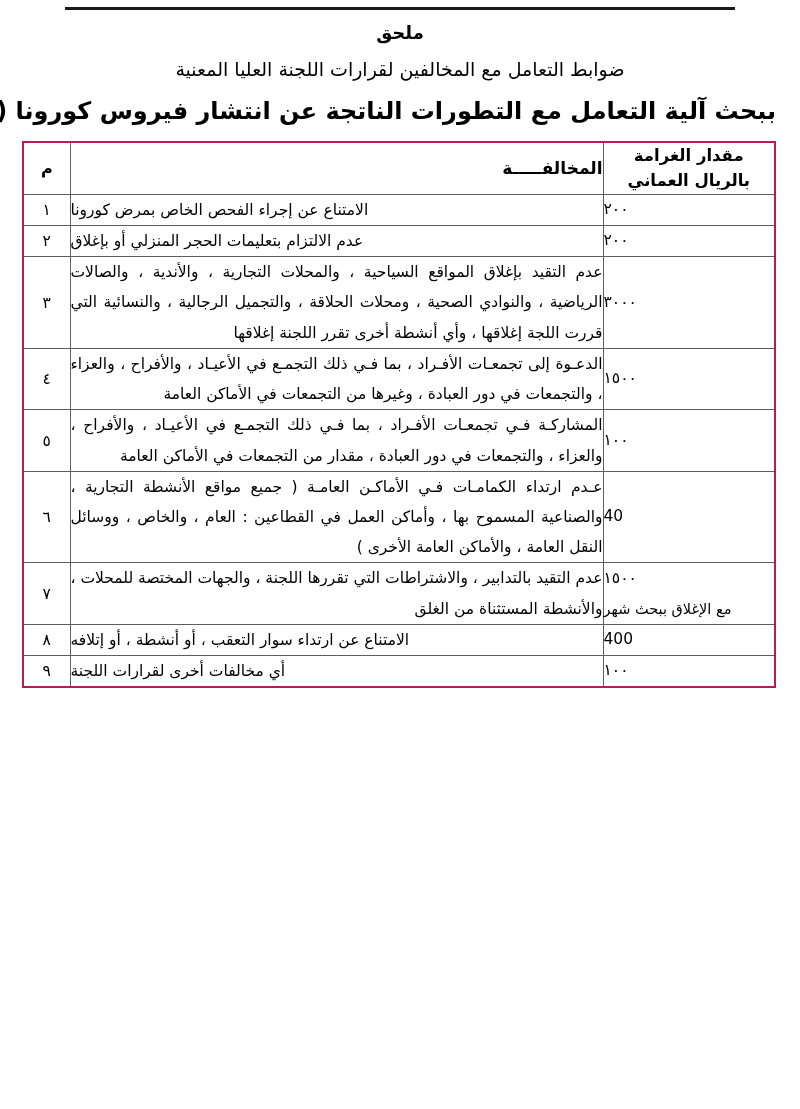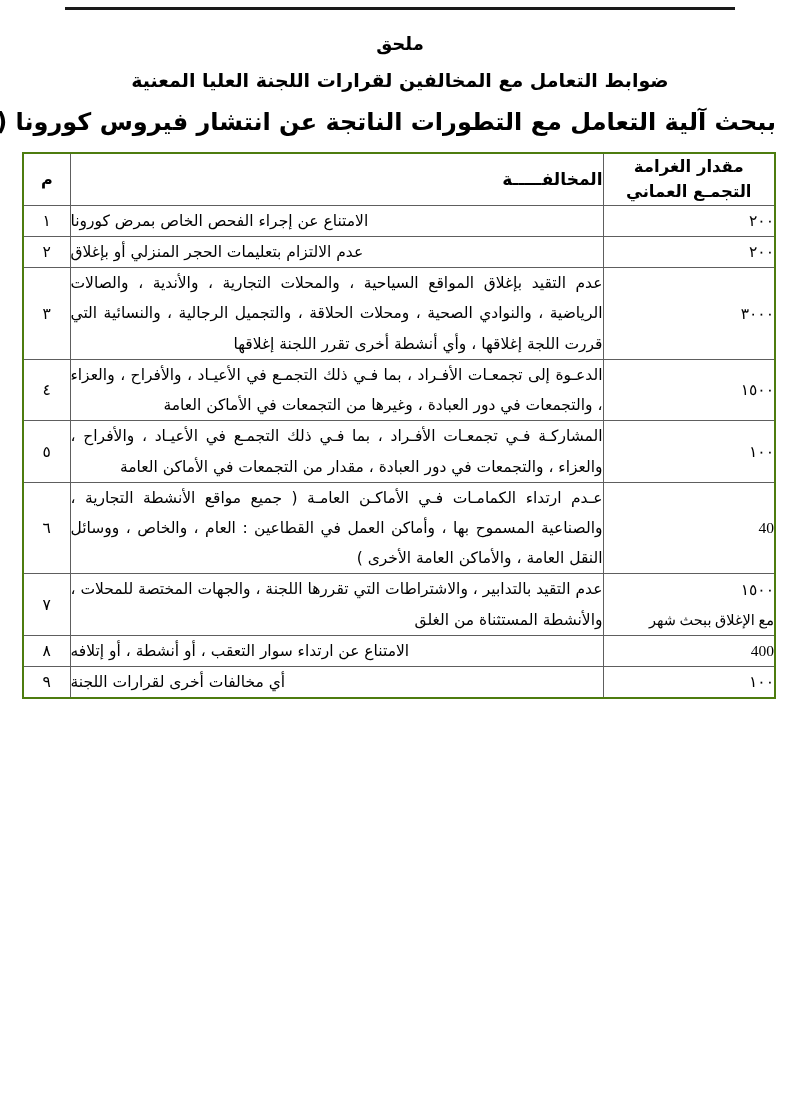--- a/index.html
+++ b/index.html
@@ -27,51 +27,51 @@
   
   .top-rule {
     height: 0;
     border-top: 3px solid #1a1a1a;
     margin: 7px 41px 0 41px;
   }
 
   
   .heading-block {
     text-align: center;
-    padding-top: 20px;
+    padding-top: 9px;
   }
   .title-main {
     font-size: 18px;
     font-weight: bold;
     line-height: 1.5;
     letter-spacing: 0;
     margin-bottom: 9px;
   }
   .title-sub {
     font-size: 19px;
-    font-weight: bold;
+    font-weight: normal;
     line-height: 1.55;
     margin-bottom: 7px;
     white-space: nowrap;
   }
   .title-sub2 {
     font-size: 24px;
     font-weight: bold;
     line-height: 1.55;
     margin-bottom: 10px;
     white-space: nowrap;
     margin-top: 9px;
   }
 
   table.fines {
     border-collapse: collapse;
     width: 752px;
     margin: 4px auto 0 auto;
     table-layout: fixed;
-    border: 2px solid #4d7c0f;
+    border: 2px solid #be185d;
   }
   table.fines th,
   table.fines td {
     border: 1px solid #5e5e5e;
     vertical-align: middle;
     padding: 0;
   }
   table.fines th {
     font-weight: bold;
   }
@@ -94,25 +94,24 @@
     letter-spacing: 0.5px;
   }
   .th-num {
     text-align: center;
     font-size: 16px;
     padding: 16px 2px;
   }
 
   
   .td-fine {
-    text-align: right;
+    text-align: left;
     font-size: 15.5px;
     line-height: 1.8;
     padding: 8px 6px;
-    font-family: Liberation Serif, serif;
   }
   .td-fine .fine-note {
     display: block;
     font-size: 14.5px;
     margin-top: 3px;
   }
   .td-viol {
     text-align: right;
     font-size: 15.5px;
     line-height: 1.95;
@@ -148,21 +147,21 @@
   <table class="fines">
     <colgroup>
       <col class="col-fine">
       <col class="col-viol">
       <col class="col-num">
     </colgroup>
     <thead>
       <tr>
         <th class="th-fine">
           <div>مقدار الغرامة</div>
-          <div>التجمـع العماني</div>
+          <div>بالريال العماني</div>
         </th>
         <th class="th-viol">المخالفـــــة</th>
         <th class="th-num">م</th>
       </tr>
     </thead>
     <tbody>
       <tr>
         <td class="td-fine">
           <span>٢٠٠</span>
         </td>

